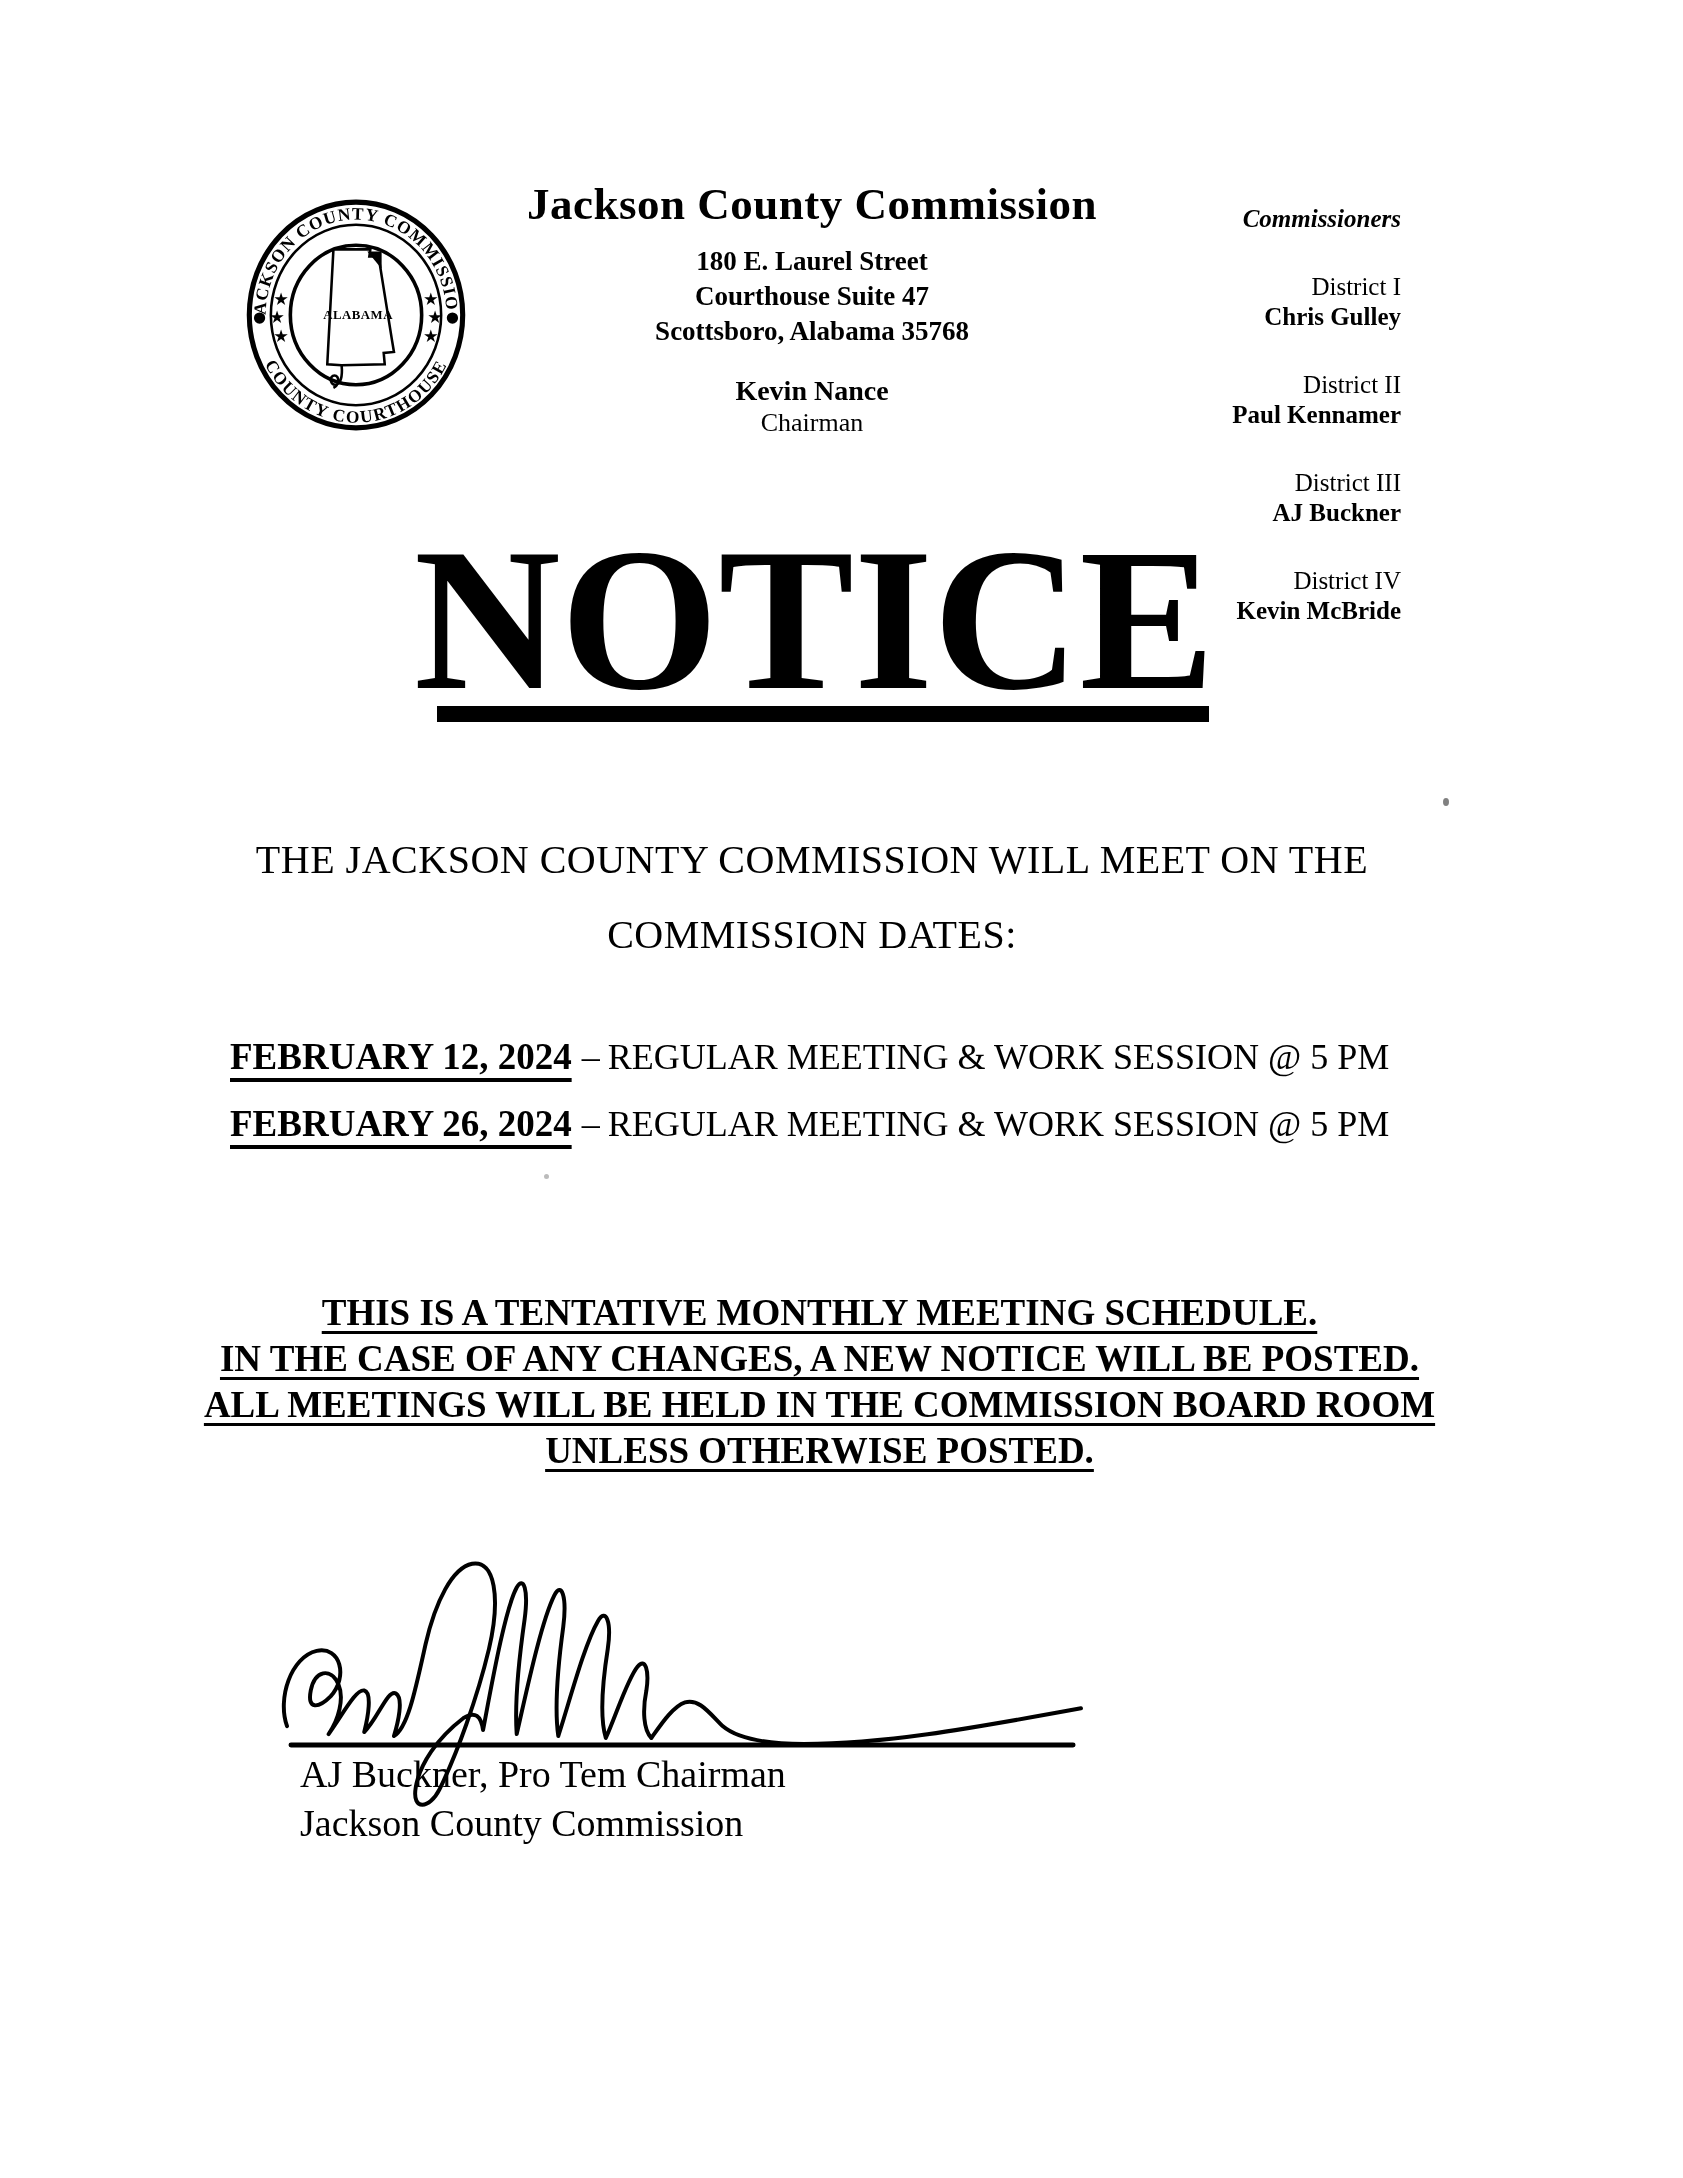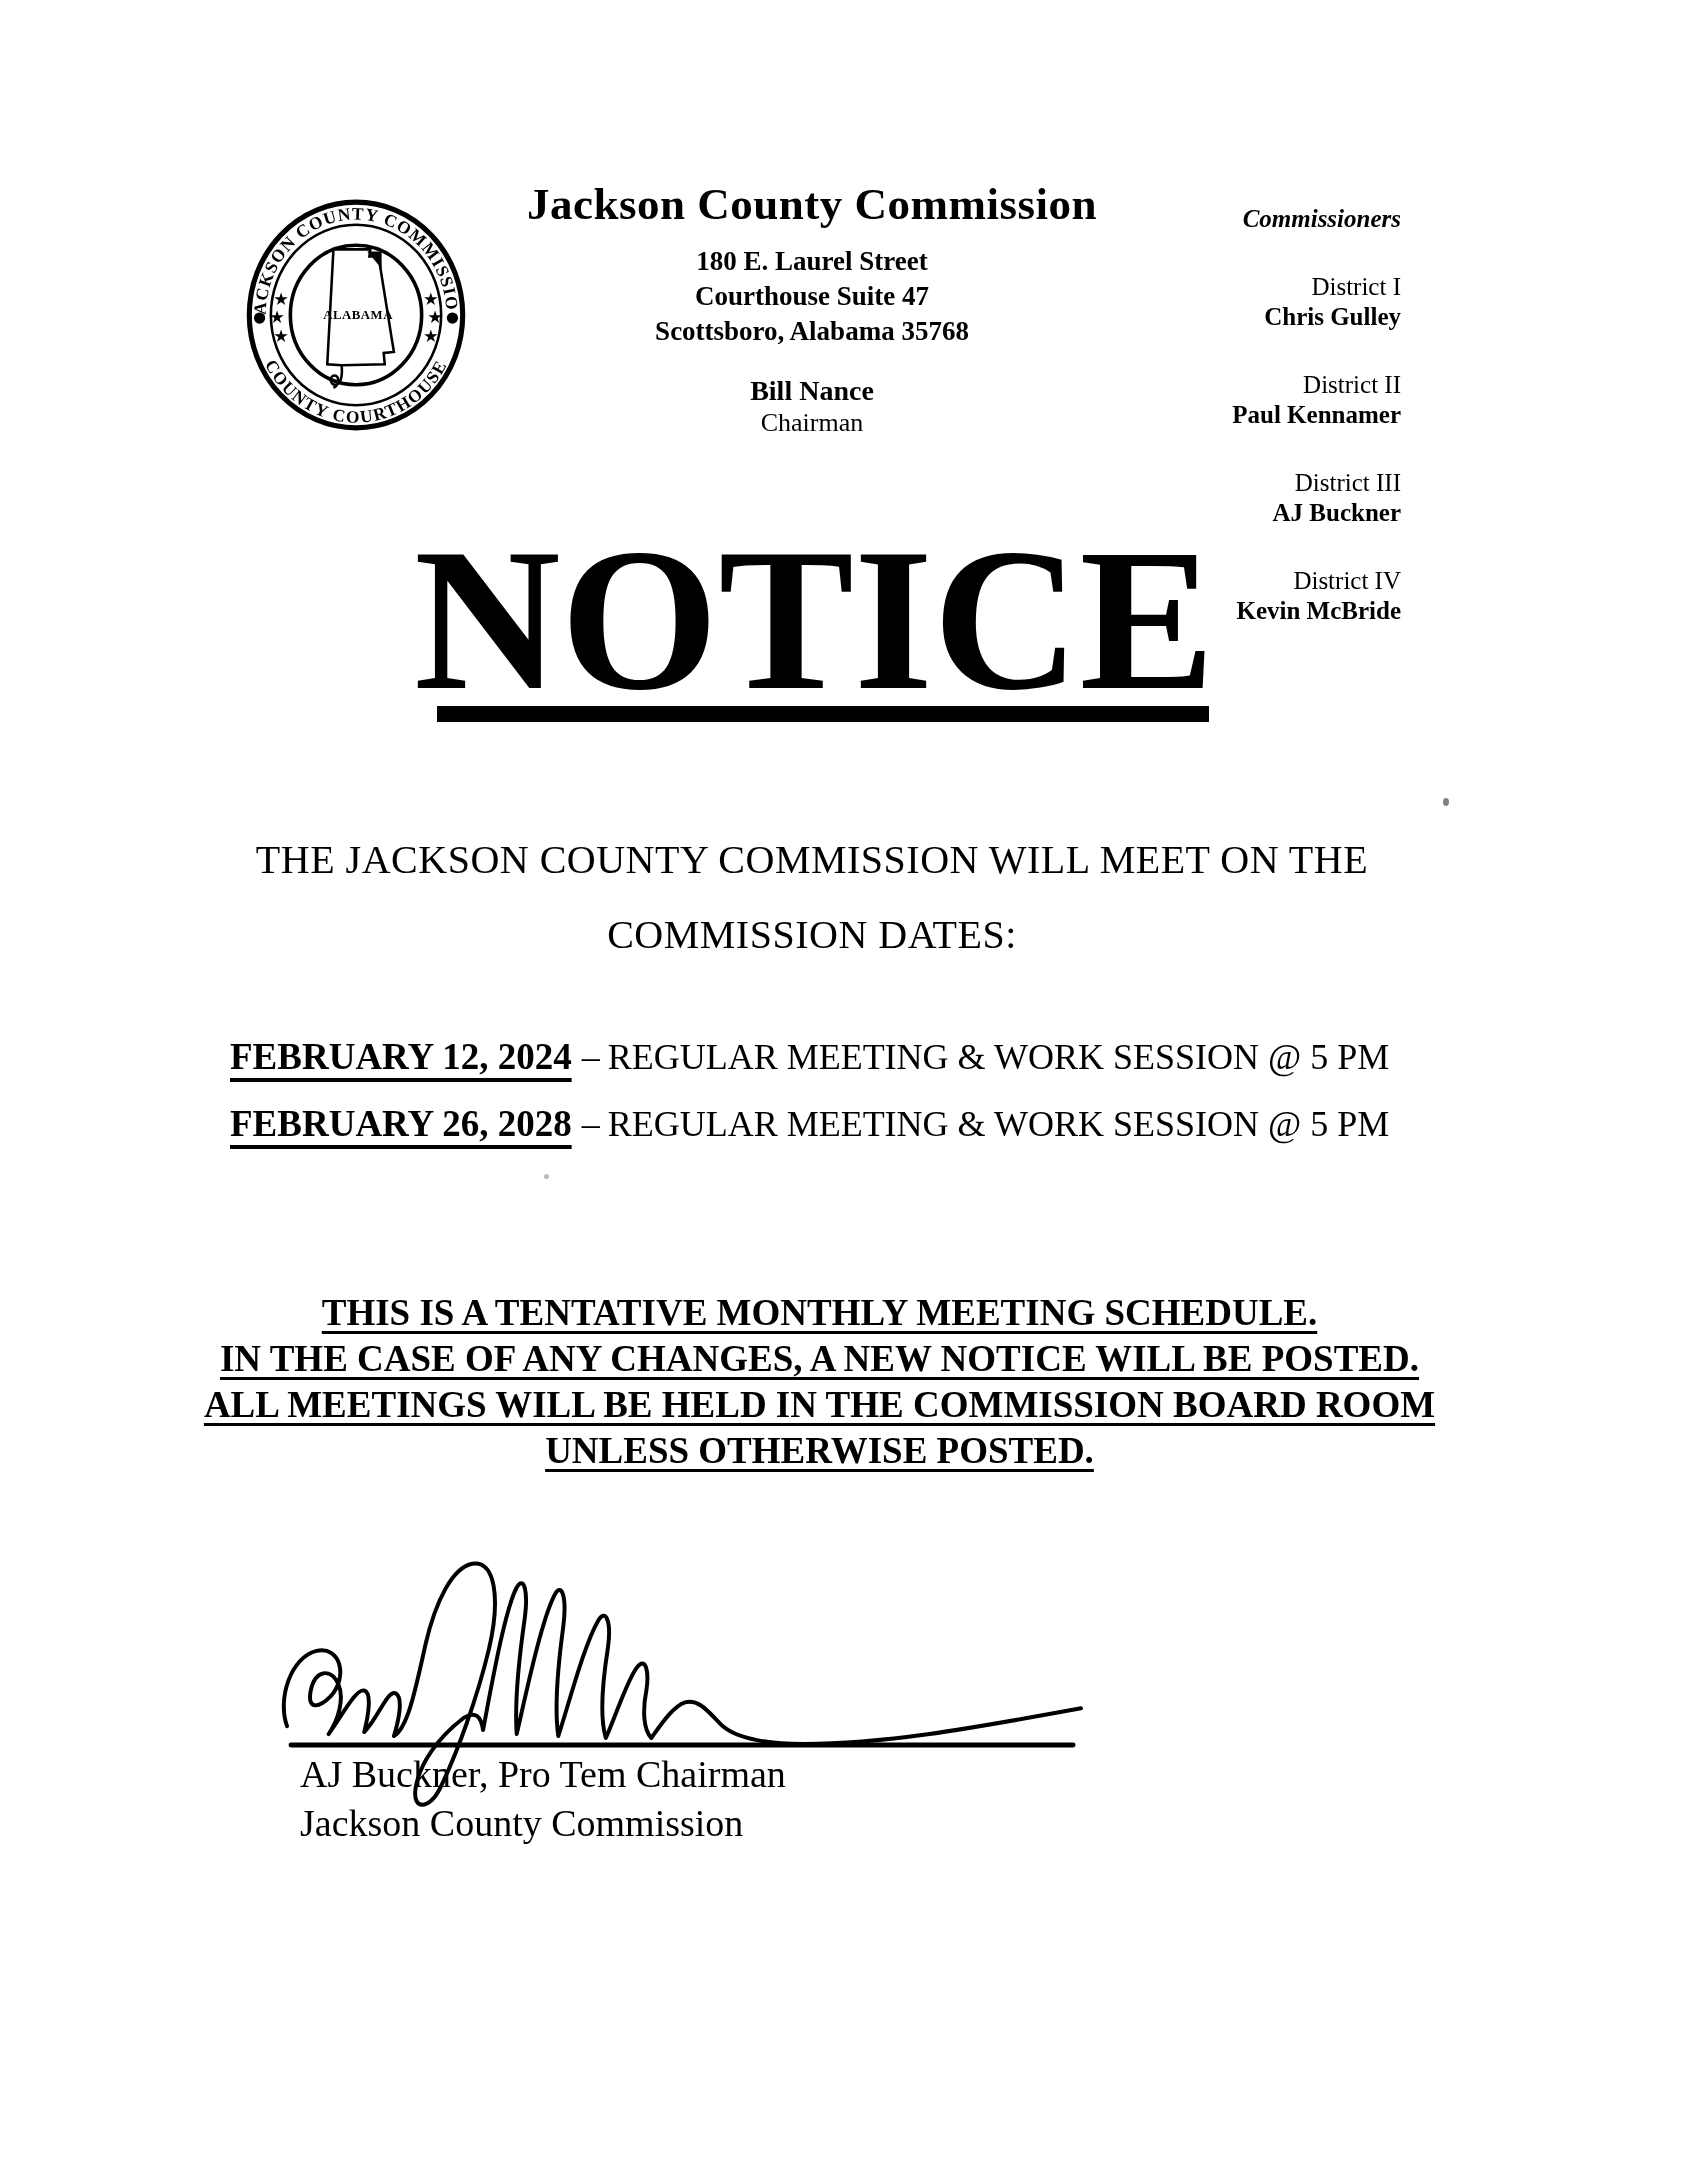--- a/index.html
+++ b/index.html
@@ -122,21 +122,21 @@
 </svg>
 
 <div class="abs letterhead">
   <div class="org-name">Jackson County Commission</div>
   <div class="address">
     <div>180 E. Laurel Street</div>
     <div>Courthouse Suite 47</div>
     <div>Scottsboro, Alabama 35768</div>
   </div>
   <div class="chairman">
-    <div class="chairman-name">Bill Nance</div>
+    <div class="chairman-name">Kevin Nance</div>
     <div class="chairman-title">Chairman</div>
   </div>
 </div>
 
 <div class="abs commissioners">
   <div class="heading">Commissioners</div>
   <div class="district">District I</div>
   <div class="cname">Chris Gulley</div>
   <div class="district">District II</div>
   <div class="cname">Paul Kennamer</div>
@@ -149,21 +149,21 @@
 <div class="abs notice-title">NOTICE</div>
 <div class="abs notice-bar"></div>
 
 <div class="abs intro-line" style="top:840px">THE JACKSON COUNTY COMMISSION WILL MEET ON THE</div>
 <div class="abs intro-line" style="top:915px">COMMISSION DATES:</div>
 
 <div class="abs meeting" style="top:1038px">
   <span class="mdate">FEBRUARY 12, 2024</span><span class="msep">–</span><span class="mdetails">REGULAR MEETING &amp; WORK SESSION @ 5 PM</span>
 </div>
 <div class="abs meeting" style="top:1105px">
-  <span class="mdate">FEBRUARY 26, 2028</span><span class="msep">–</span><span class="mdetails">REGULAR MEETING &amp; WORK SESSION @ 5 PM</span>
+  <span class="mdate">FEBRUARY 26, 2024</span><span class="msep">–</span><span class="mdetails">REGULAR MEETING &amp; WORK SESSION @ 5 PM</span>
 </div>
 
 <div class="abs disclaimer">
   <div><span class="dline">THIS IS A TENTATIVE MONTHLY MEETING SCHEDULE.</span></div>
   <div><span class="dline">IN THE CASE OF ANY CHANGES, A NEW NOTICE WILL BE POSTED.</span></div>
   <div><span class="dline">ALL MEETINGS WILL BE HELD IN THE COMMISSION BOARD ROOM</span></div>
   <div><span class="dline">UNLESS OTHERWISE POSTED.</span></div>
 </div>
 
 <svg class="abs" style="left:269px; top:1540px; width:832px; height:297px" viewBox="0 0 840 300">

